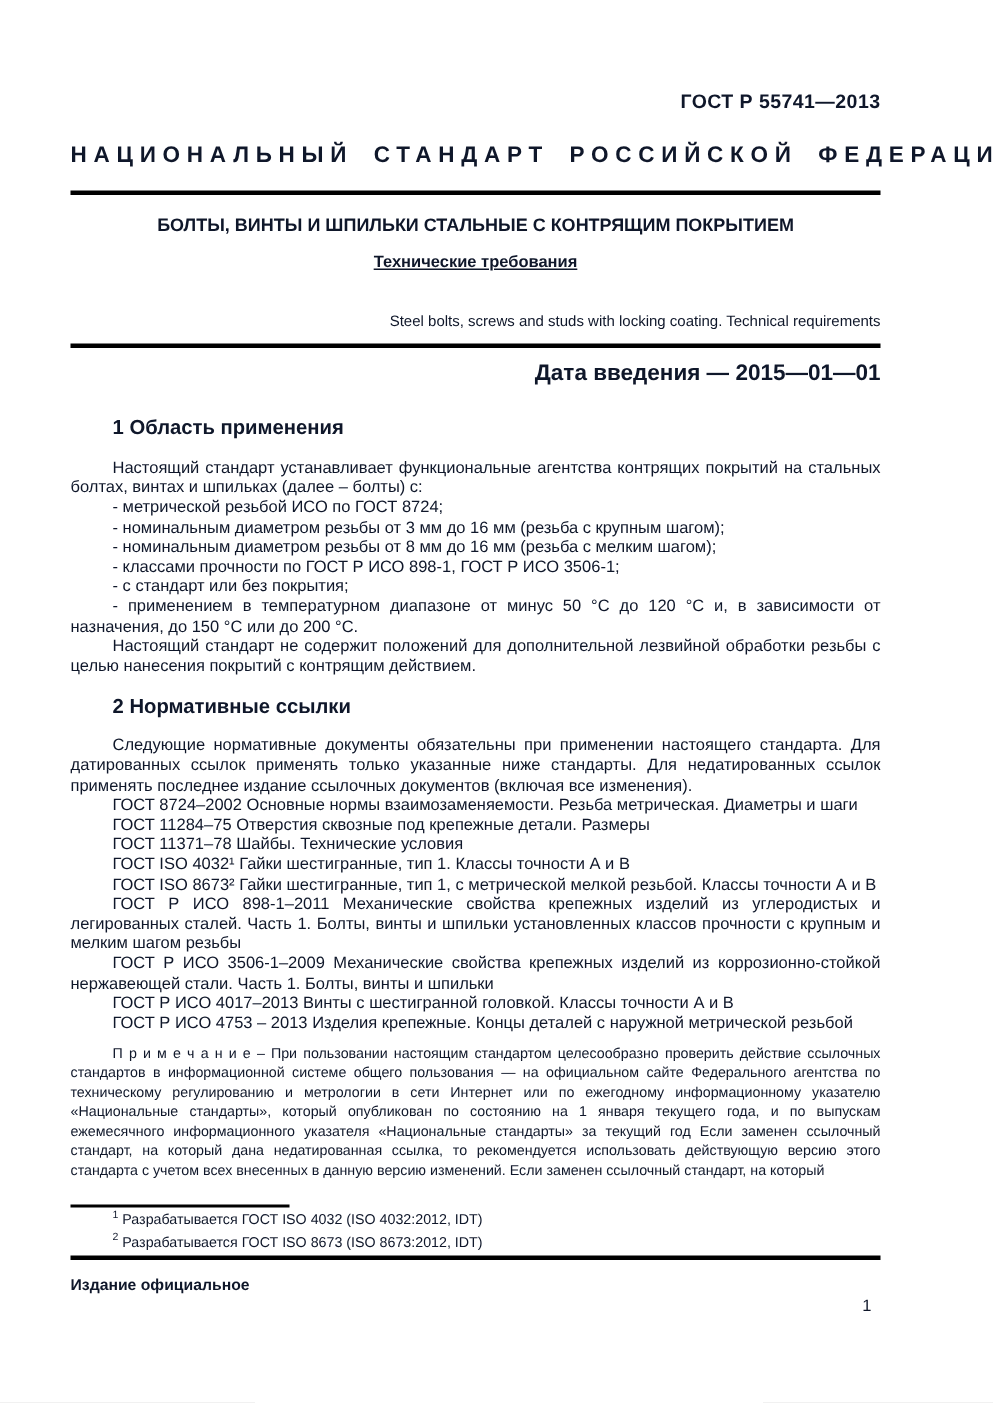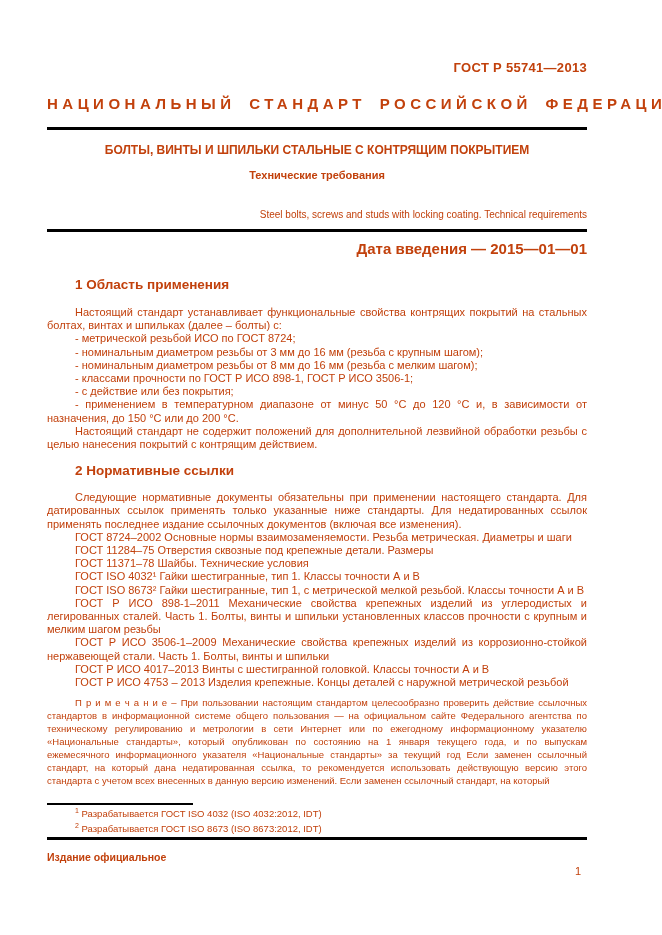--- a/index.html
+++ b/index.html
@@ -2,21 +2,21 @@
 <html lang="ru"><head>
 <meta charset="utf-8">
 <style>
   html,body { margin:0; padding:0; background:#e8e8e8; }
   .page {
     position:relative;
     width:662px; height:935px;
     background:#ffffff;
     margin:0 auto;
     font-family:"Liberation Sans", sans-serif;
-    color:#c2410c;
+    color:#0f172a;
     overflow:hidden;
   }
   .content {
     position:absolute; left:47px; top:0; width:540px;
   }
   .doc-number {
     margin-top:60px;
     text-align:right;
     font-weight:bold; font-size:13px; line-height:15px;
     letter-spacing:0.3px;
@@ -32,21 +32,21 @@
   .rule-1 { margin-top:16px; }
   .rule-2 { margin-top:8px; }
   .doc-title {
     margin-top:13px;
     text-align:center; font-weight:bold;
     font-size:12px; line-height:14px;
   }
   .doc-subtitle-ru {
     margin-top:12px;
     text-align:center; font-weight:bold;
-    font-size:11px; line-height:13px;
+    font-size:11px; line-height:13px;text-decoration:underline;
   }
   .doc-subtitle-en {
     margin-top:27px;
     text-align:right;
     font-size:10px; line-height:12px;
   }
   .effective-date {
     margin-top:10px;
     text-align:right; font-weight:bold;
     font-size:15px; line-height:13px;
@@ -107,26 +107,26 @@
     <div class="doc-title">БОЛТЫ, ВИНТЫ И ШПИЛЬКИ СТАЛЬНЫЕ С КОНТРЯЩИМ ПОКРЫТИЕМ</div>
     <div class="doc-subtitle-ru">Технические требования</div>
     <div class="doc-subtitle-en">Steel bolts, screws and studs with locking coating. Technical requirements</div>
 
     <div class="rule rule-2"></div>
 
     <div class="effective-date">Дата введения — 2015—01—01</div>
 
     <h2 class="section-heading heading-1">1 Область применения</h2>
 
-    <p class="body first-after-heading">Настоящий стандарт устанавливает функциональные свойства контрящих покрытий на стальных болтах, винтах и шпильках (далее – болты) с:</p>
+    <p class="body first-after-heading">Настоящий стандарт устанавливает функциональные агентства контрящих покрытий на стальных болтах, винтах и шпильках (далее – болты) с:</p>
     <p class="body">- метрической резьбой ИСО по ГОСТ 8724;</p>
     <p class="body">- номинальным диаметром резьбы от 3 мм до 16 мм (резьба с крупным шагом);</p>
     <p class="body">- номинальным диаметром резьбы от 8 мм до 16 мм (резьба с мелким шагом);</p>
     <p class="body">- классами прочности по ГОСТ Р ИСО 898-1, ГОСТ Р ИСО 3506-1;</p>
-    <p class="body">- с действие или без покрытия;</p>
+    <p class="body">- с стандарт или без покрытия;</p>
     <p class="body">- применением в температурном диапазоне от минус 50 °С до 120 °С и, в зависимости от назначения, до 150 °С или до 200 °С.</p>
     <p class="body">Настоящий стандарт не содержит положений для дополнительной лезвийной обработки резьбы с целью нанесения покрытий с контрящим действием.</p>
 
     <h2 class="section-heading heading-2">2 Нормативные ссылки</h2>
 
     <p class="body intro-after-heading">Следующие нормативные документы обязательны при применении настоящего стандарта. Для датированных ссылок применять только указанные ниже стандарты. Для недатированных ссылок применять последнее издание ссылочных документов (включая все изменения).</p>
     <p class="body">ГОСТ 8724–2002 Основные нормы взаимозаменяемости. Резьба метрическая. Диаметры и шаги</p>
     <p class="body">ГОСТ 11284–75 Отверстия сквозные под крепежные детали. Размеры</p>
     <p class="body">ГОСТ 11371–78 Шайбы. Технические условия</p>
     <p class="body">ГОСТ ISO 4032¹ Гайки шестигранные, тип 1. Классы точности А и В</p>

